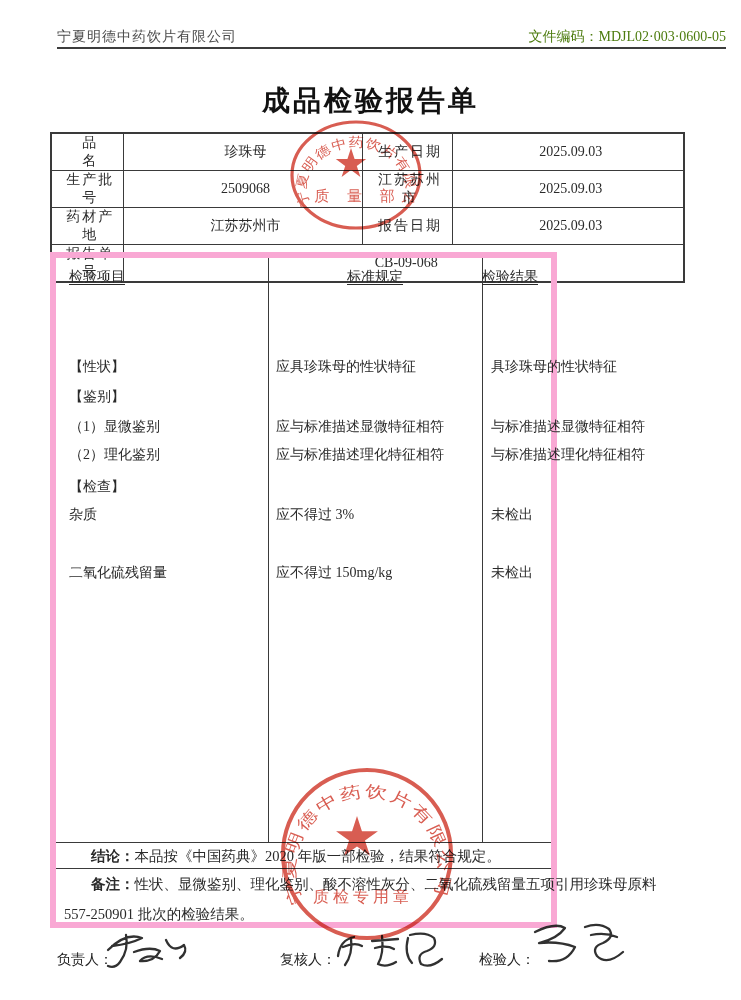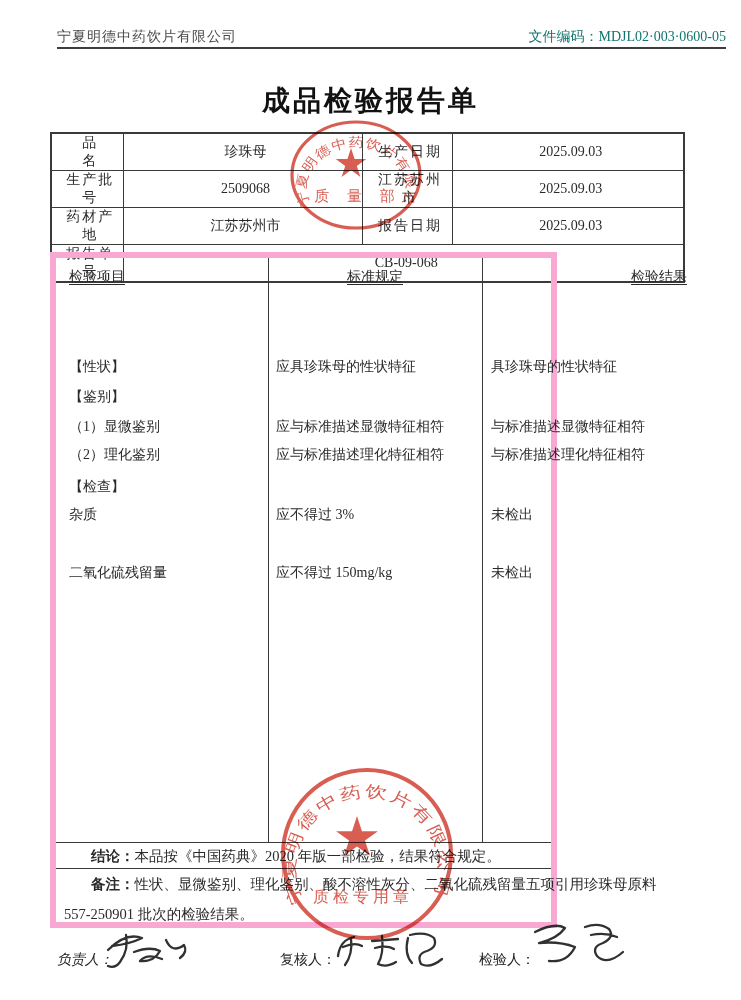--- a/index.html
+++ b/index.html
@@ -2,21 +2,21 @@
 <html><head>
 <meta charset="utf-8">
 <style>
   html,body{margin:0;padding:0;background:#e8e8e8;}
   .page{
     position:relative;width:741px;height:1000px;margin:0 auto;background:#ffffff;
     font-family:"Liberation Serif","DejaVu Serif",serif;color:#2a2a2a;overflow:hidden;
   }
   
   .hdr-company{position:absolute;left:57px;top:28px;font-size:14px;color:#4a4a4a;letter-spacing:1px;}
-  .hdr-code{position:absolute;right:15px;top:28px;font-size:14px;color:#0f766e;}
+  .hdr-code{position:absolute;right:15px;top:28px;font-size:14px;color:#4d7c0f;}
   .hdr-rule{position:absolute;left:57px;right:15px;top:47px;height:0;border-top:2px solid #3c3c3c;}
   
   .title{position:absolute;left:0;right:0;top:82px;text-align:center;font-size:28px;font-weight:bold;letter-spacing:3px;color:#111;}
   
   table.info{position:absolute;left:50px;top:132px;width:633px;border-collapse:collapse;table-layout:fixed;text-align:center;}
   table.info{border:2px solid #3a3a3a;}
   table.info td{border:1px solid #3a3a3a;height:29px;padding:0 4px 0 10px;font-size:14px;vertical-align:middle;overflow:hidden;}
   td.lab{letter-spacing:2px;}
   
   .rtable{position:absolute;left:50px;top:252px;width:507px;height:676px;border:6px solid #f9a8d4;box-sizing:border-box;}
@@ -84,21 +84,21 @@
     </table>
 
   <div class="rtable">
     <div class="vline" style="left:212px;"></div>
     <div class="vline" style="left:426px;"></div>
     <div class="hline" style="top:584px;"></div>
     <div class="hline" style="top:610px;"></div>
 
     <div class="rt-head" style="left:13px;">检验项目</div>
     <div class="rt-head" style="left:212px;width:214px;text-align:center;">标准规定</div>
-    <div class="rt-head" style="left:426px;width:205px;text-align:right;">检验结果</div>
+    <div class="rt-head" style="left:426px;width:205px;text-align:left;">检验结果</div>
 
     <div class="rt-row" style="top:60px;">
       <span class="rt-item">【性状】</span>
       <span class="rt-std">应具珍珠母的性状特征</span>
       <span class="rt-res">具珍珠母的性状特征</span>
     </div>
     <div class="rt-row" style="top:90px;">
       <span class="rt-item">【鉴别】</span>
       <span class="rt-std"></span>
       <span class="rt-res"></span>
@@ -131,21 +131,21 @@
 
     <div class="concl">
       <span class="blab">结论：</span><span>本品按《中国药典》2020 年版一部检验，结果符合规定。</span>
     </div>
     <div class="remark1">
       <span class="blab">备注：</span><span>性状、显微鉴别、理化鉴别、酸不溶性灰分、二氧化硫残留量五项引用珍珠母原料</span>
     </div>
     <div class="remark2">557-250901 批次的检验结果。</div>
   </div>
 
-  <div class="sig-label" style="left:57px;top:951px;font-style:italic;">负责人：</div>
+  <div class="sig-label" style="left:57px;top:951px;">负责人：</div>
   <div class="sig-label" style="left:280px;top:951px;">复核人：</div>
   <div class="sig-label" style="left:479px;top:951px;">检验人：</div>
 
   <svg class="sig-svg" style="left:100px;top:928px;" width="100" height="50" viewBox="0 0 100 50">
     <path d="M8 22 Q26 4 42 10 Q30 16 12 18 M26 7 Q29 22 20 34 Q15 41 8 38 M34 24 Q50 18 60 23 Q54 34 40 33 Q47 25 62 31 M66 12 Q72 26 84 17 Q88 24 80 30"></path>
   </svg>
   <svg class="sig-svg" style="left:330px;top:926px;" width="125" height="50" viewBox="0 0 125 50">
     <path d="M8 30 Q10 14 24 11 M13 21 Q25 16 32 20 M21 12 Q23 28 15 39 M42 15 L68 13 M45 22 Q57 19 64 23 M52 10 Q54 28 48 38 Q56 42 66 36 M78 12 Q74 28 82 37 M80 9 Q96 5 104 12 Q108 21 97 25 Q86 28 91 38 Q100 43 112 33"></path>
   </svg>
   <svg class="sig-svg" style="left:525px;top:918px;" width="110" height="56" viewBox="0 0 110 56">

